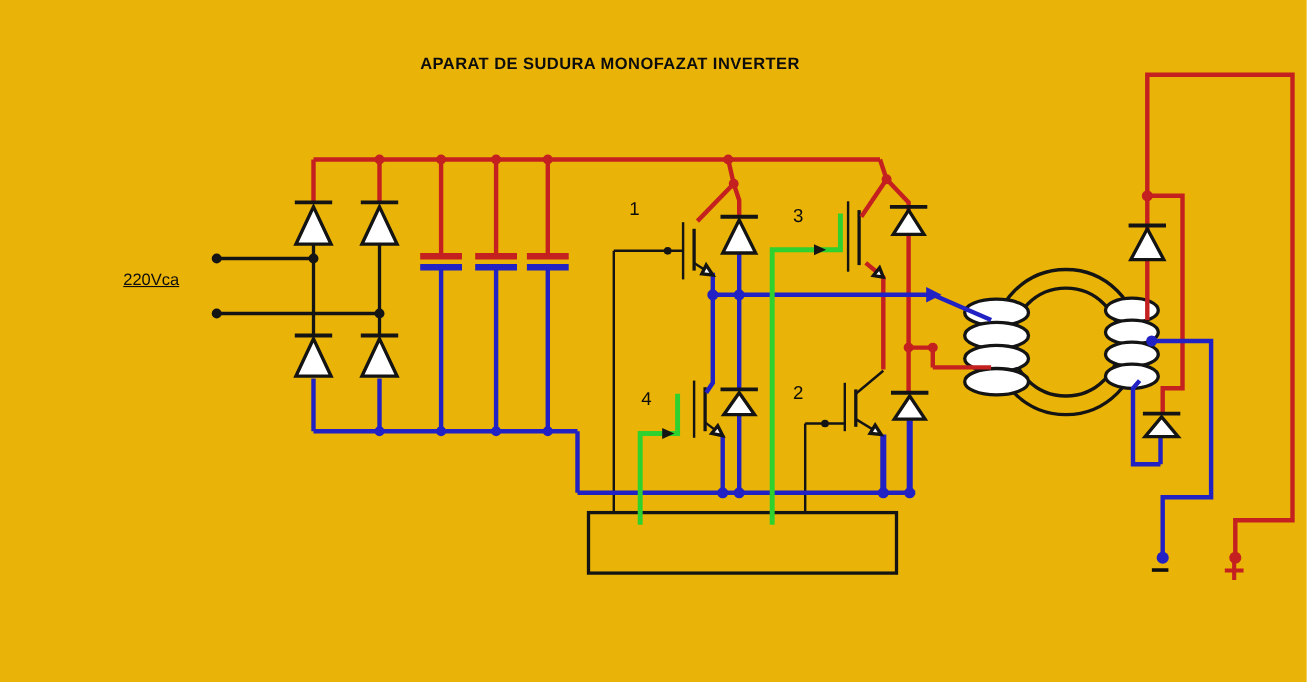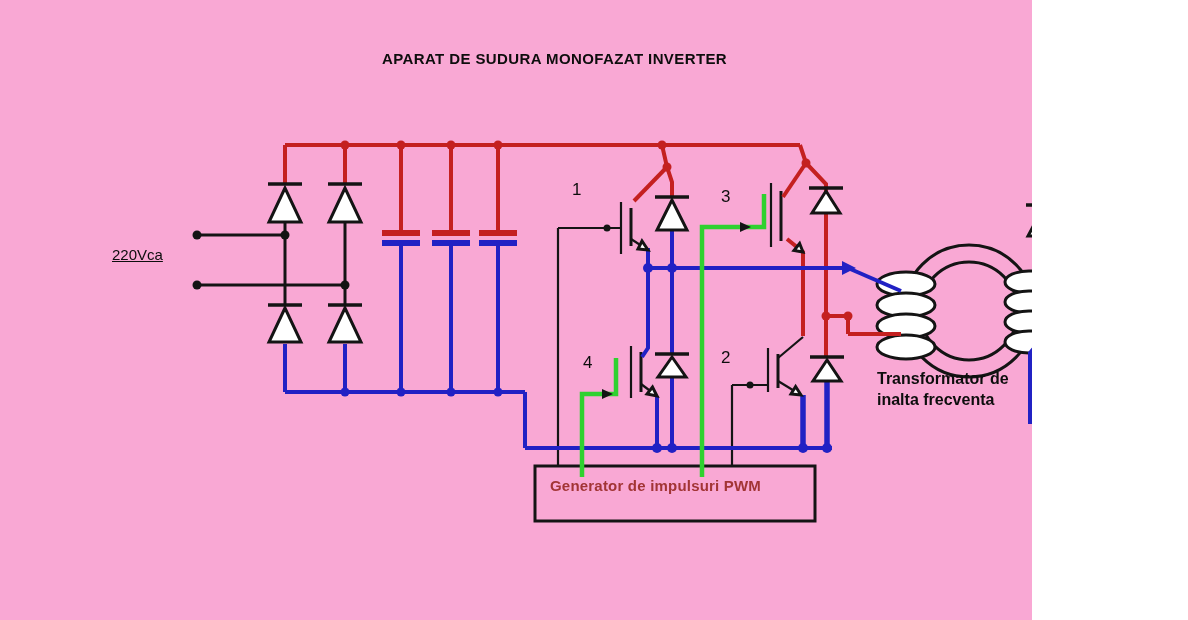--- a/index.html
+++ b/index.html
@@ -1,17 +1,17 @@
 <!DOCTYPE html>
 <html style="--wire-red: #c42020; --wire-blue: #2121c4; --wire-green: #2fd12f; --label-red: #a23535; --line-black: #141414;"><head>
 <meta charset="utf-8">
 <style>
   html,body{margin:0;padding:0;background:#fff;}
   #stage{
-    position:relative;width:1032px;height:620px;background:#f9a8d4;overflow:hidden;
+    position:relative;width:1188px;height:620px;background:#eab308;overflow:hidden;
     font-family:"Liberation Sans", sans-serif;color:#111;
   }
   #stage svg{position:absolute;left:0;top:0;}
   .txt{position:absolute;white-space:nowrap;}
   .title{font-size:15px;font-weight:bold;letter-spacing:.4px;color:#0d0d0d;}
   .src-label{font-size:15px;color:#0d0d0d;text-decoration:underline;}
   .igbt-num{font-size:17px;color:#0d0d0d;}
   .pwm-label{font-size:15px;font-weight:bold;color:var(--label-red,#a23535);letter-spacing:.2px;}
   .tr-label{font-size:16px;font-weight:bold;color:#0d0d0d;line-height:21px;}
   .minus{font-size:30px;font-weight:bold;color:#0d0d0d;}
@@ -229,23 +229,18 @@
 
   <div class="txt title" style="left:382px;top:50px;">APARAT DE SUDURA MONOFAZAT INVERTER</div>
 
   <div class="txt src-label" style="left:112px;top:246px;">220Vca</div>
 
   <div class="txt igbt-num" style="left:572px;top:180px;">1</div>
   <div class="txt igbt-num" style="left:721px;top:187px;">3</div>
   <div class="txt igbt-num" style="left:583px;top:353px;">4</div>
   <div class="txt igbt-num" style="left:721px;top:348px;">2</div>
 
-  <div class="txt pwm-label" style="left:550px;top:477px;">Generator de impulsuri PWM</div>
-
-  <div class="txt tr-label" style="left:877px;top:368px;">
-    <div>Transformator de</div>
-    <div>inalta frecventa</div>
-  </div>
+
 
   <div class="txt minus" style="left:1046px;top:502px;">−</div>
   <div class="txt plus" style="left:1112px;top:500px;">+</div>
 
 </div>
 
 </body></html>

